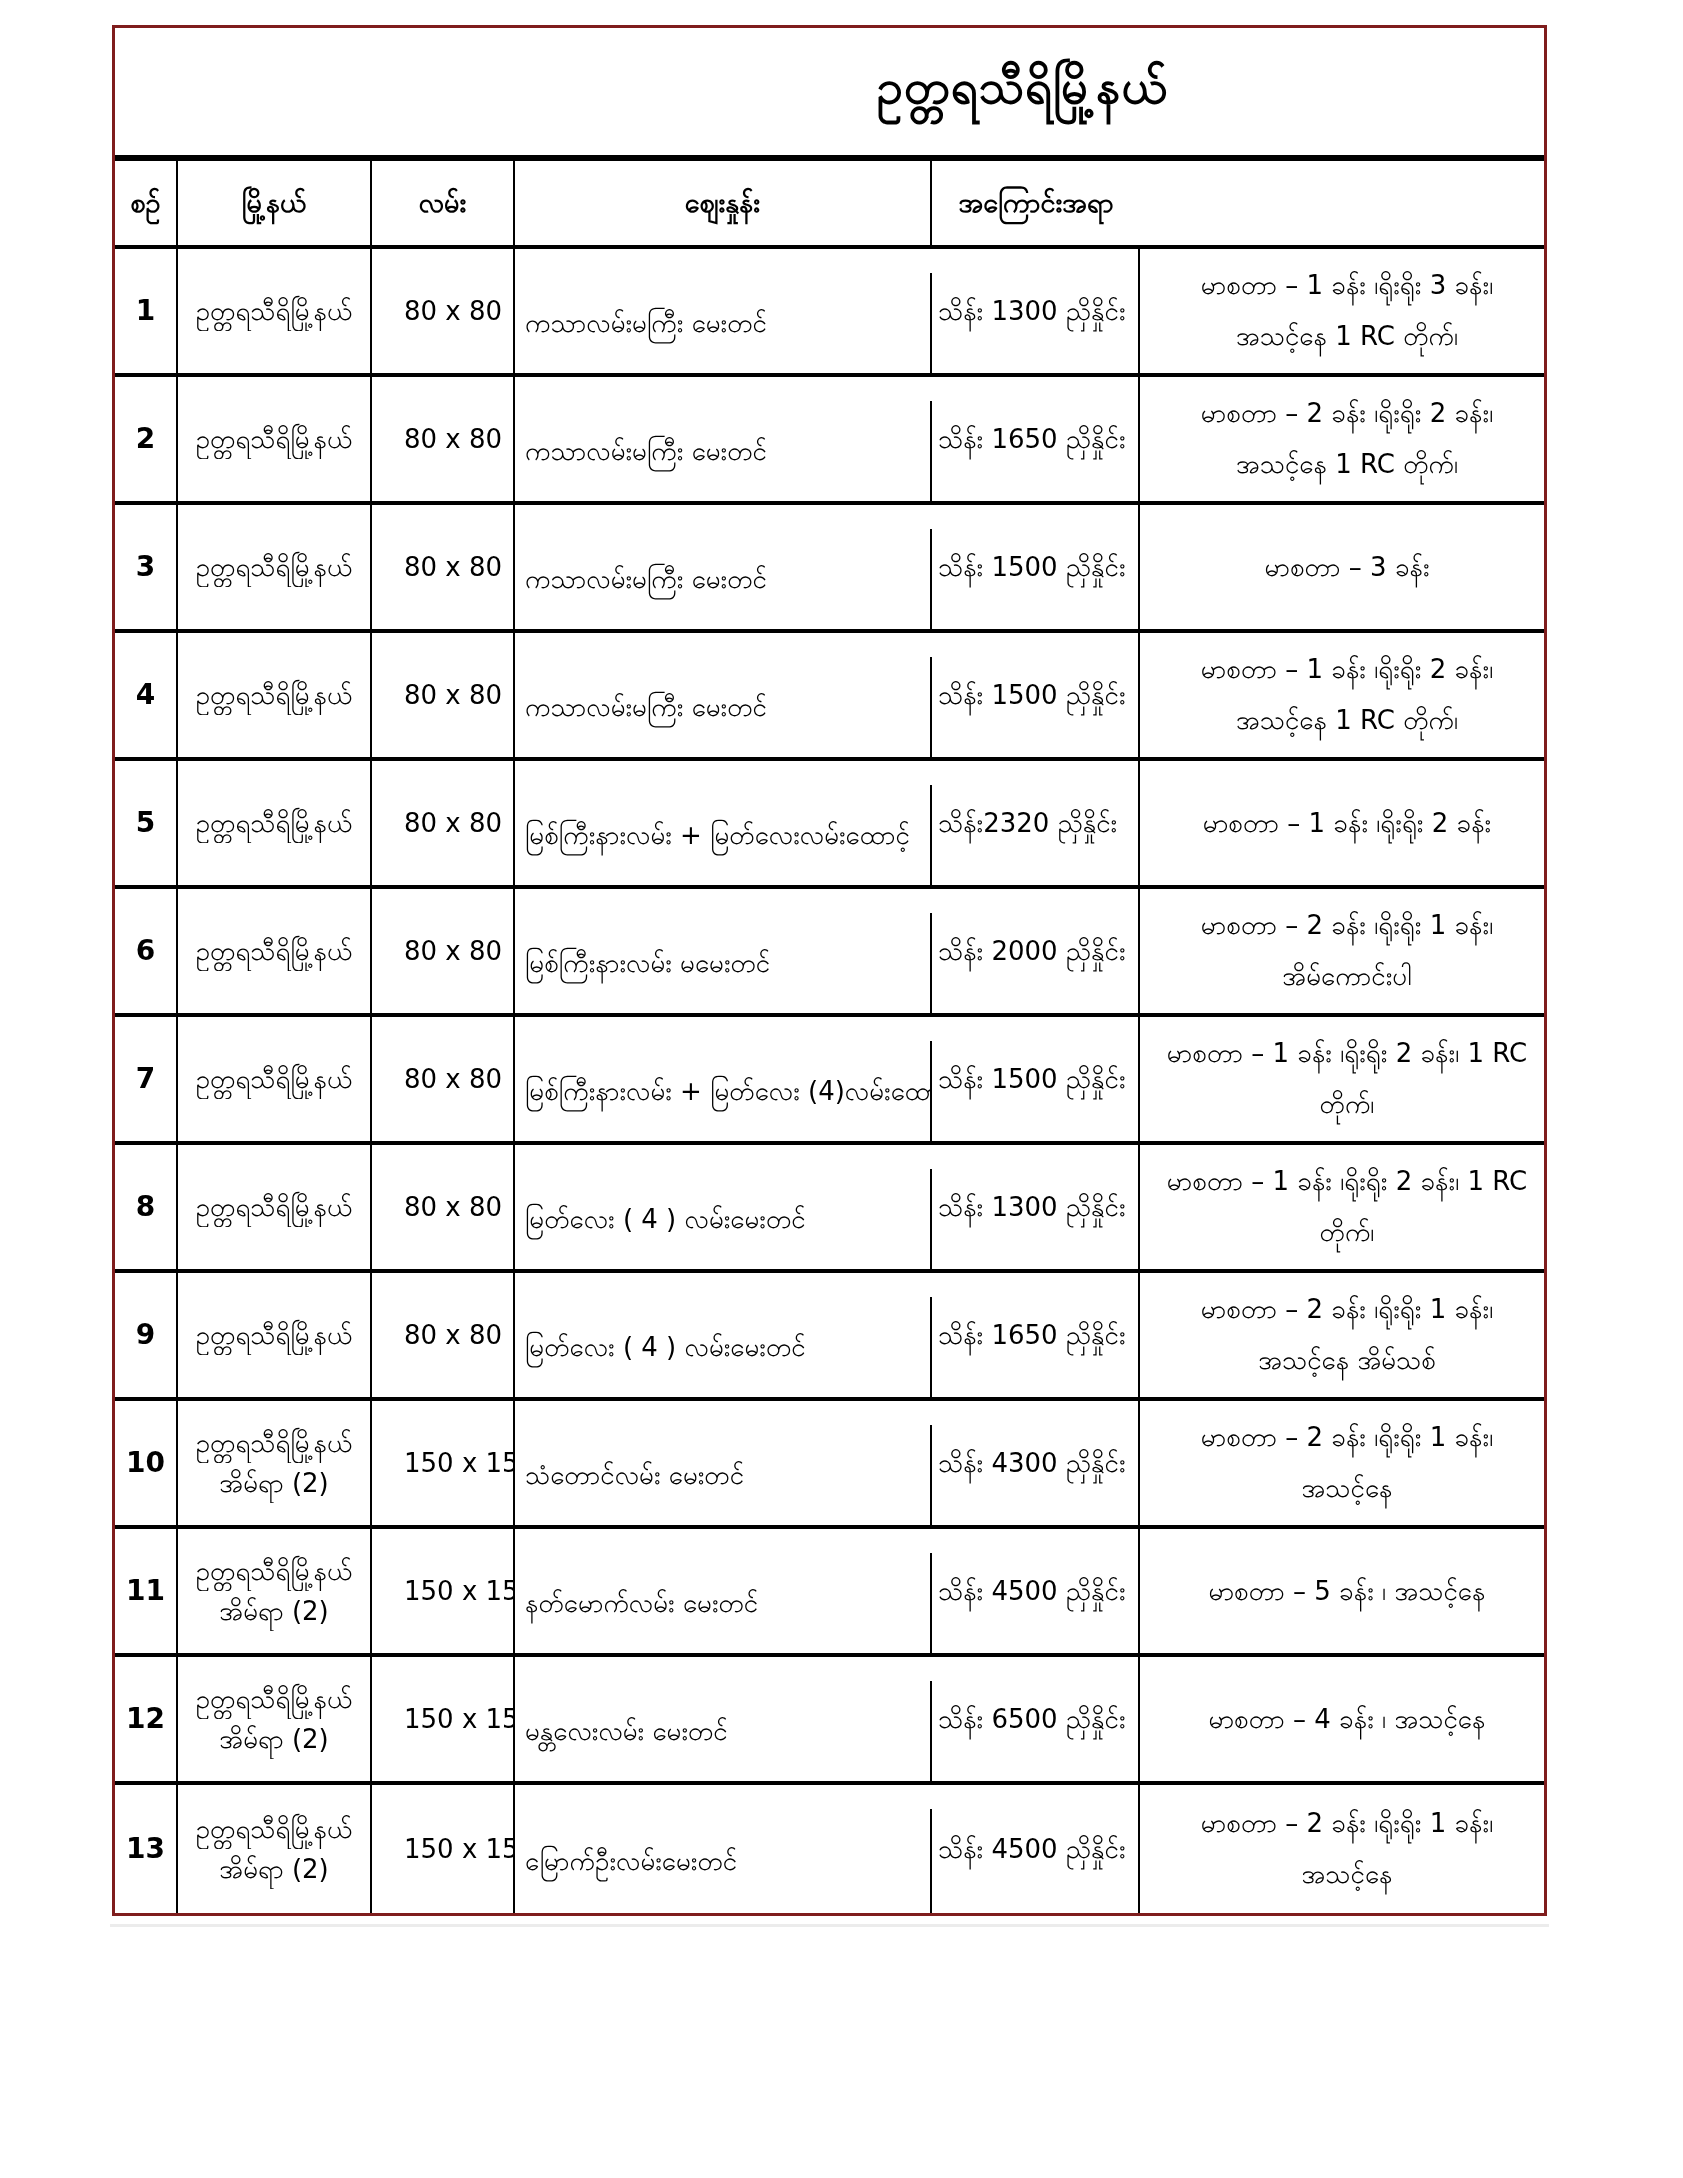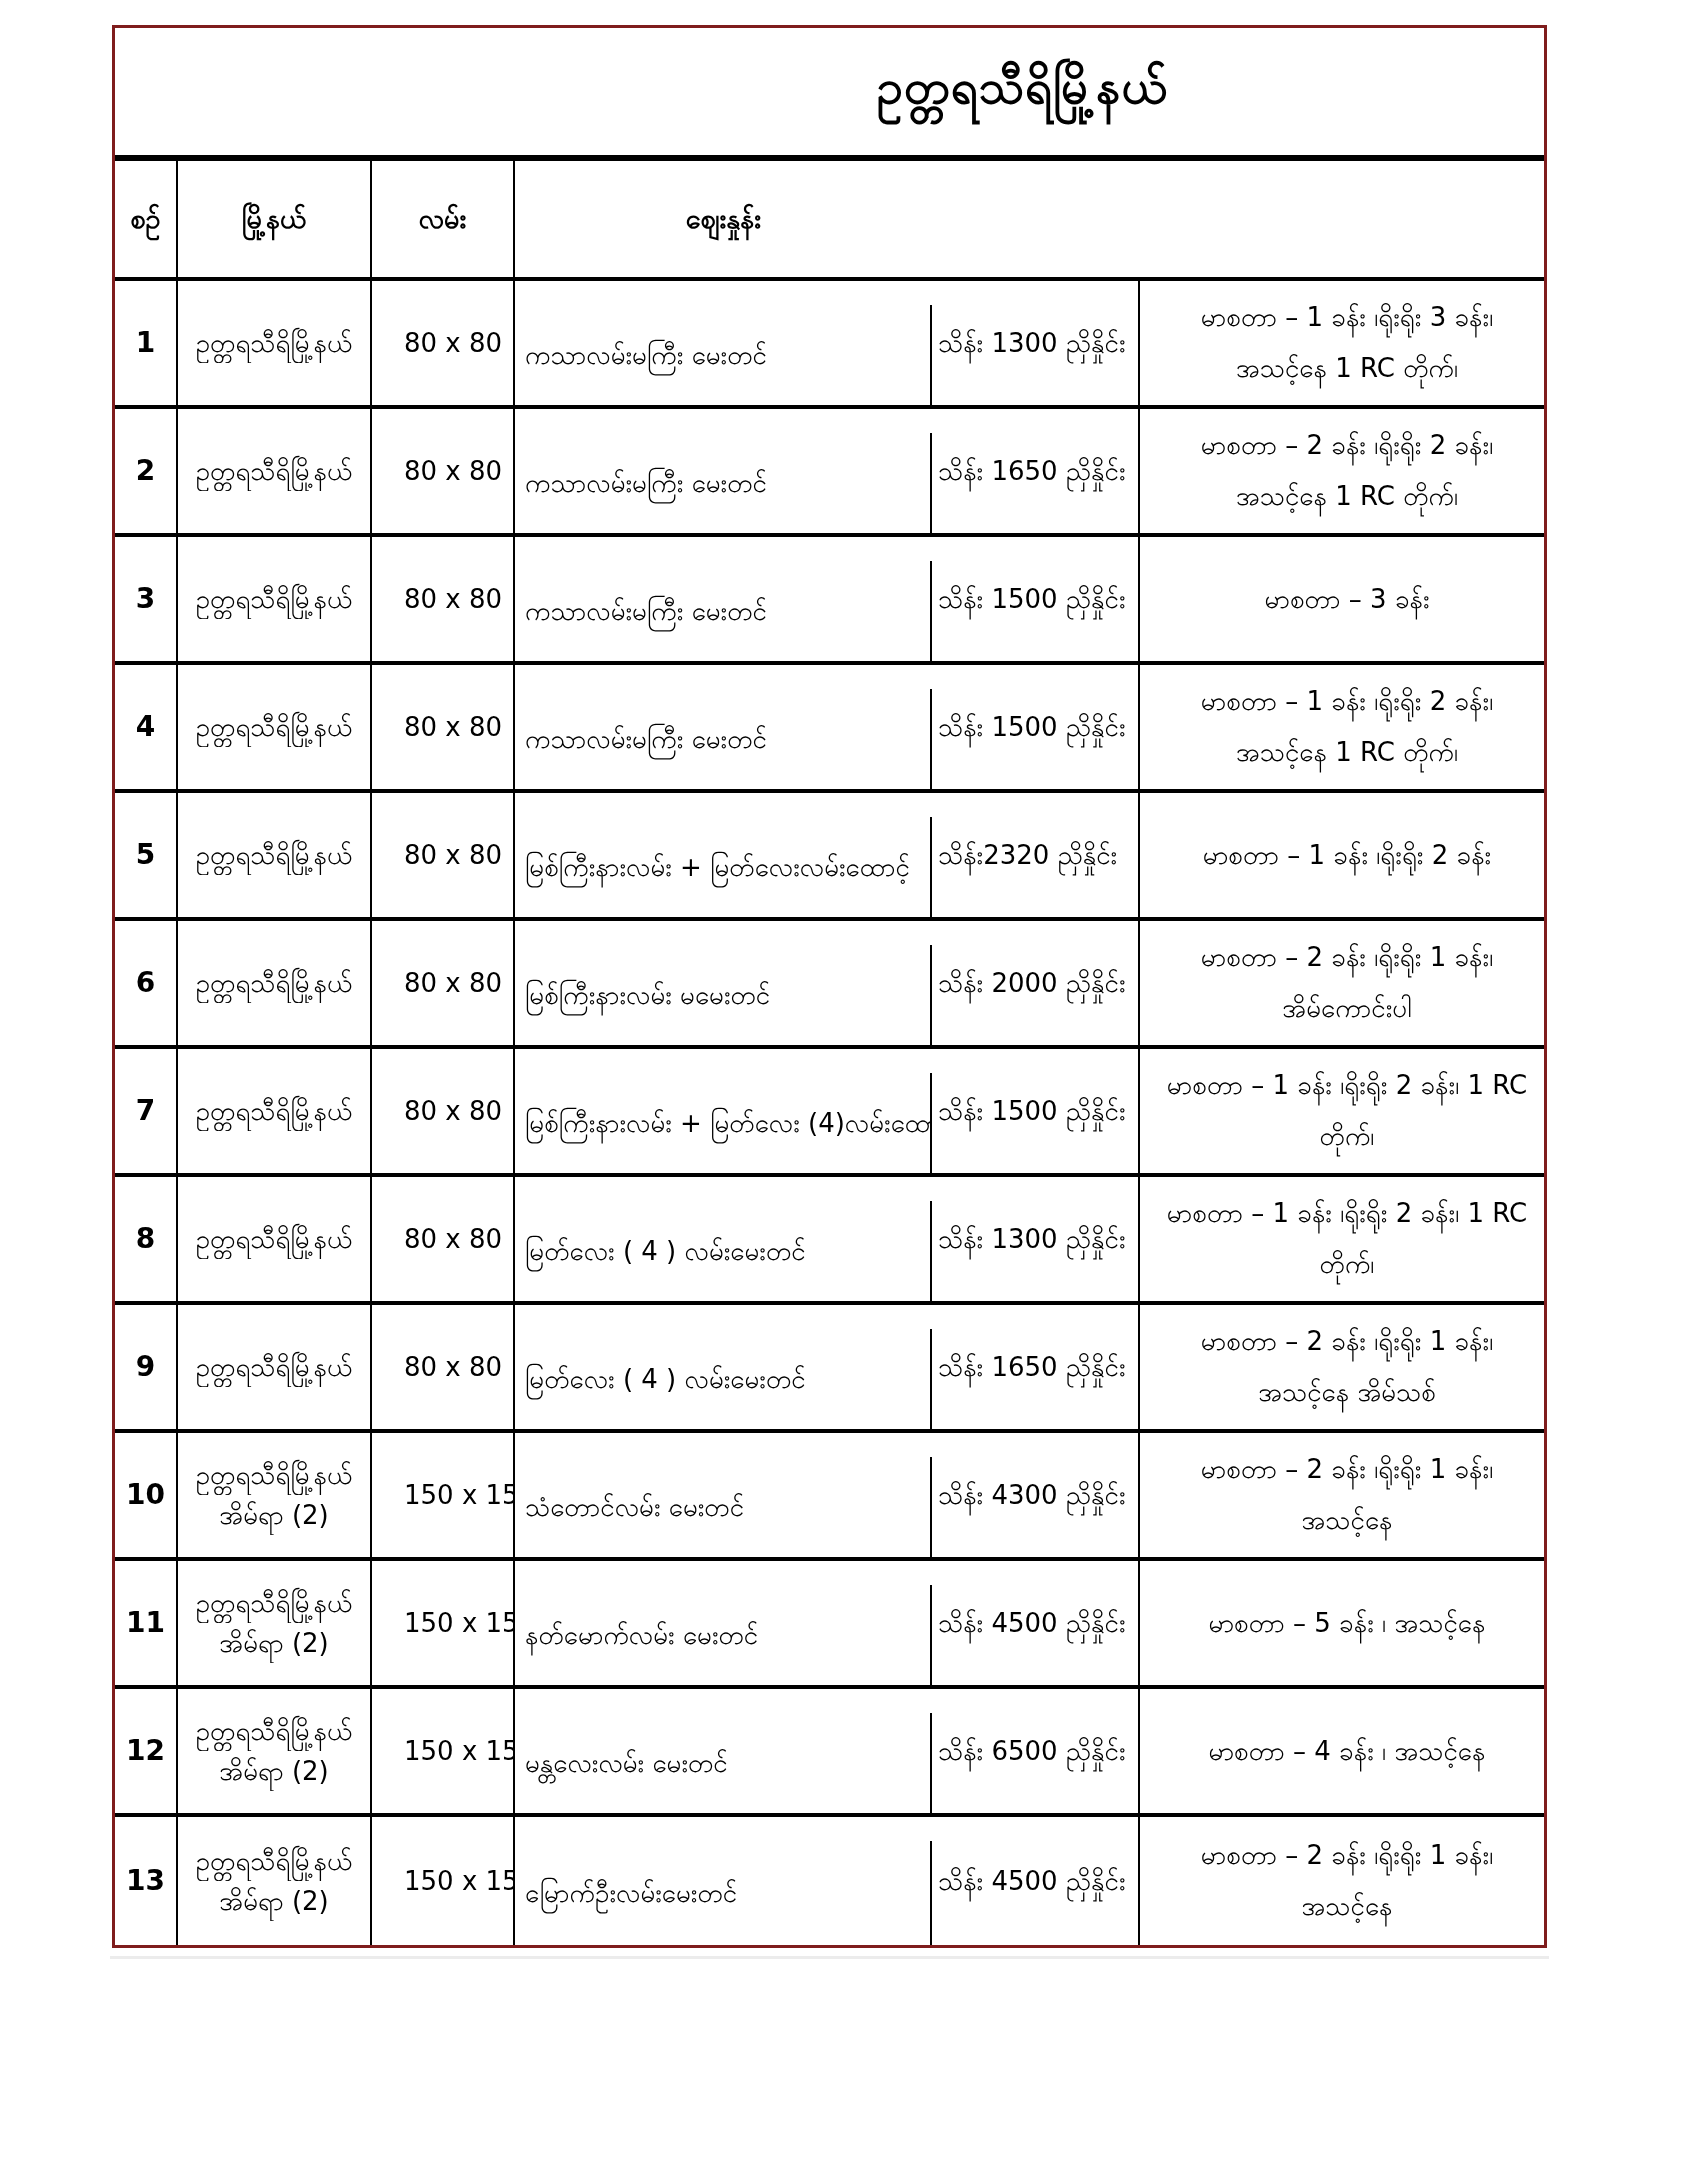--- a/index.html
+++ b/index.html
@@ -49,21 +49,21 @@
     letter-spacing: 1px;
     white-space: nowrap;
   }
   .grid-row {
     display: grid;
     grid-template-columns: 63px 194px 143px 417px 208px 1fr;
     border-bottom: 4px solid #000;
     box-sizing: border-box;
   }
   .grid-row:last-child { border-bottom: none; }
-  .header-row { height: 120px; }
+  .header-row { height: 88px; }
   .data-row { height: 128px; }
   .cell {
     border-right: 2px solid #000;
     box-sizing: border-box;
     display: flex;
     flex-direction: column;
     justify-content: center;
     font-size: 26px;
     line-height: 44px;
     overflow: hidden;
@@ -99,20 +99,21 @@
 
   <div class="title-row">
     <span class="title-text">ဥတ္တရသီရိမြို့နယ်</span>
   </div>
 
   <div class="grid-row header-row">
     <div class="cell">စဉ်</div>
     <div class="cell">မြို့နယ်</div>
     <div class="cell">လမ်း</div>
     <div class="cell">ဈေးနှုန်း</div>
+    <div class="cell">အကြောင်းအရာ</div>
   </div>
 
   <div>
       <div class="grid-row data-row">
       <div class="cell cell-no">1</div>
       <div class="cell cell-township">
         <span class="line">ဥတ္တရသီရိမြို့နယ်</span>
         <span class="line"></span>
       </div>
       <div class="cell cell-size">80 x 80</div>

